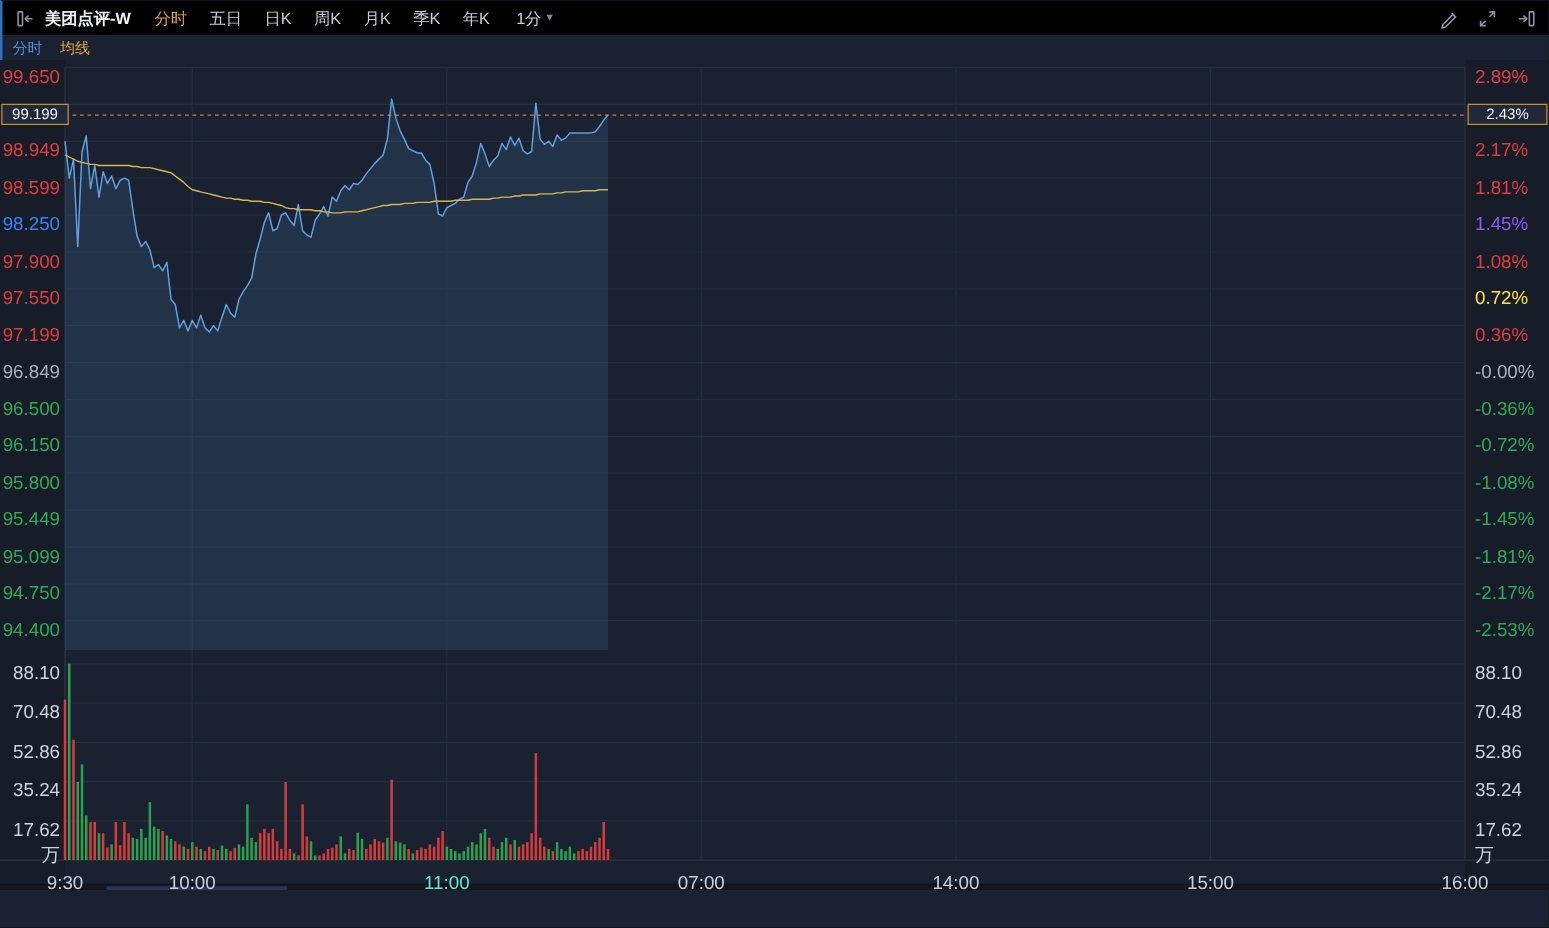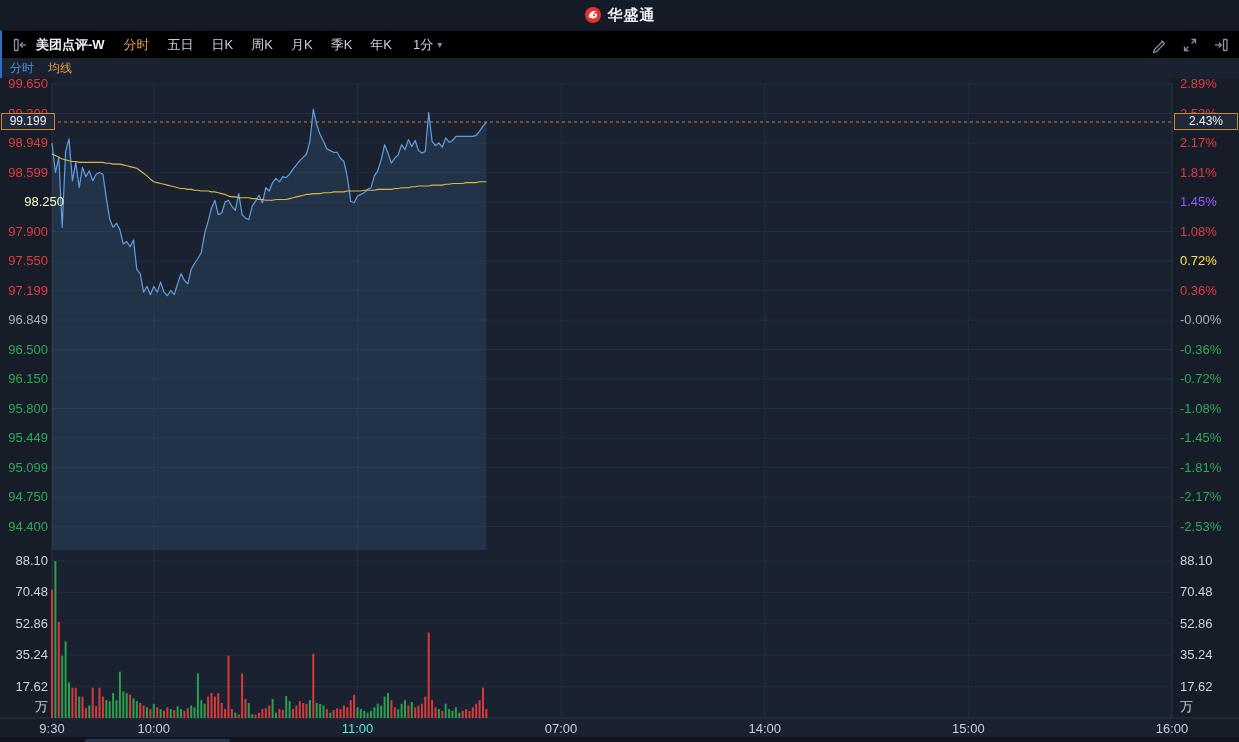--- a/index.html
+++ b/index.html
@@ -15,43 +15,33 @@
   .ptab.active{color:#e6a23c;}
   .interval{margin-left:12px;color:#c9d0da;font-size:13px;display:inline-flex;align-items:center;gap:4px;cursor:pointer;}
   .caret{color:#7f8b9e;font-size:10px;}
   .toolbar-right{margin-left:auto;display:flex;gap:15px;align-items:center;}
   .icon-btn{display:inline-flex;cursor:pointer;align-items:center;}
   .legend{height:20px;background:#1a2231;display:flex;align-items:center;gap:14px;padding:0 8px;
           font-size:12px;border-left:2px solid #2e6fbe;box-sizing:border-box;}
   .legend-item{cursor:pointer;}
   .chart{position:relative;width:1239px;height:664px;background:#1a2231;}
   #chart-svg{position:absolute;left:0;top:0;}
-  .axlbl{position:absolute;font-size:13px;line-height:16px;white-space:nowrap;}
+  .axlbl{position:absolute;font-size:15px;line-height:16px;white-space:nowrap;margin-top:8px;}
   .price-box{position:absolute;height:17px;line-height:15px;border:1px solid #c98a2e;background:#20293a;
              color:#f2f2f2;font-size:12px;text-align:center;box-sizing:border-box;z-index:3;}
   .price-box.left{left:1px;width:54px;}
   .price-box.right{left:1174px;width:64px;}
   .hstrip{position:absolute;left:0;bottom:0;width:1239px;height:5px;background:#11161f;border-top:1px solid #0d1320;box-sizing:border-box;}
   .thumb{position:absolute;left:85px;top:1px;width:145px;height:3px;background:#2a3650;border-radius:2px;}
 </style>
 </head>
 <body>
 
 <div class="app">
 
-  <div class="header">
-    <span class="icon-btn">
-      <svg width="18" height="18" viewBox="0 0 18 18">
-        <circle cx="9" cy="9" r="8" fill="#e23230"></circle>
-        <path d="M4.6 10.6 C5.2 6.6 8.6 4.6 12.6 5.2 C10.6 5.6 9.5 6.7 9.4 7.8 C11.0 6.8 13.1 7.3 13.2 8.9 C13.3 11.1 10.6 12.8 8.1 12.4 C6.5 12.2 5.1 11.5 4.6 10.6 Z" fill="#fff"></path>
-        <circle cx="10" cy="9.4" r="1.1" fill="#e23230"></circle>
-      </svg>
-    </span>
-    <span class="app-title">华盛通</span>
-  </div>
 
   <div class="toolbar">
     <span class="icon-btn">
       <svg width="16" height="16" viewBox="0 0 16 16" fill="none" stroke="#8a93a6" stroke-width="1.3">
         <rect x="2.5" y="2.5" width="3.5" height="11" rx="0.5"></rect>
         <path d="M14 8H8.5"></path>
           <path d="M10.8 5.5L8.2 8l2.6 2.5"></path>
       </svg>
     </span>
     <span class="stock-name">美团点评-W</span>
@@ -275,21 +265,21 @@
       <div class="thumb"></div>
     </div>
   <div class="axlbl" style="left: 0px; top: -2px; width: 48px; text-align: right; color: rgb(226, 59, 59);">99.650</div>
       <div class="axlbl" style="left: 1180px; top: -2px; color: rgb(226, 59, 59);">2.89%</div>
       <div class="axlbl" style="left: 0px; top: 27.5px; width: 48px; text-align: right; color: rgb(226, 59, 59);">99.300</div>
       <div class="axlbl" style="left: 1180px; top: 27.5px; color: rgb(226, 59, 59);">2.53%</div>
       <div class="axlbl" style="left: 0px; top: 57.0843px; width: 48px; text-align: right; color: rgb(226, 59, 59);">98.949</div>
       <div class="axlbl" style="left: 1180px; top: 57.0843px; color: rgb(226, 59, 59);">2.17%</div>
       <div class="axlbl" style="left: 0px; top: 86.5843px; width: 48px; text-align: right; color: rgb(226, 59, 59);">98.599</div>
       <div class="axlbl" style="left: 1180px; top: 86.5843px; color: rgb(226, 59, 59);">1.81%</div>
-      <div class="axlbl" style="left: 0px; top: 116px; width: 48px; text-align: right; color: #fef9c3; padding-left: 16px;">98.250</div>
+      <div class="axlbl" style="left: 0px; top: 116px; width: 48px; text-align: right; color: #3b82f6;">98.250</div>
       <div class="axlbl" style="left: 1180px; top: 116px; color: #8b5cf6;">1.45%</div>
       <div class="axlbl" style="left: 0px; top: 145.5px; width: 48px; text-align: right; color: rgb(226, 59, 59);">97.900</div>
       <div class="axlbl" style="left: 1180px; top: 145.5px; color: rgb(226, 59, 59);">1.08%</div>
       <div class="axlbl" style="left: 0px; top: 175px; width: 48px; text-align: right; color: rgb(226, 59, 59);">97.550</div>
       <div class="axlbl" style="left: 1180px; top: 175px; color: #fde047;">0.72%</div>
       <div class="axlbl" style="left: 0px; top: 204.584px; width: 48px; text-align: right; color: rgb(226, 59, 59);">97.199</div>
       <div class="axlbl" style="left: 1180px; top: 204.584px; color: rgb(226, 59, 59);">0.36%</div>
       <div class="axlbl" style="left: 0px; top: 234.084px; width: 48px; text-align: right; color: rgb(167, 176, 189);">96.849</div>
       <div class="axlbl" style="left: 1180px; top: 234.084px; color: rgb(167, 176, 189);">-0.00%</div>
       <div class="axlbl" style="left: 0px; top: 263.5px; width: 48px; text-align: right; color: rgb(47, 169, 84);">96.500</div>

